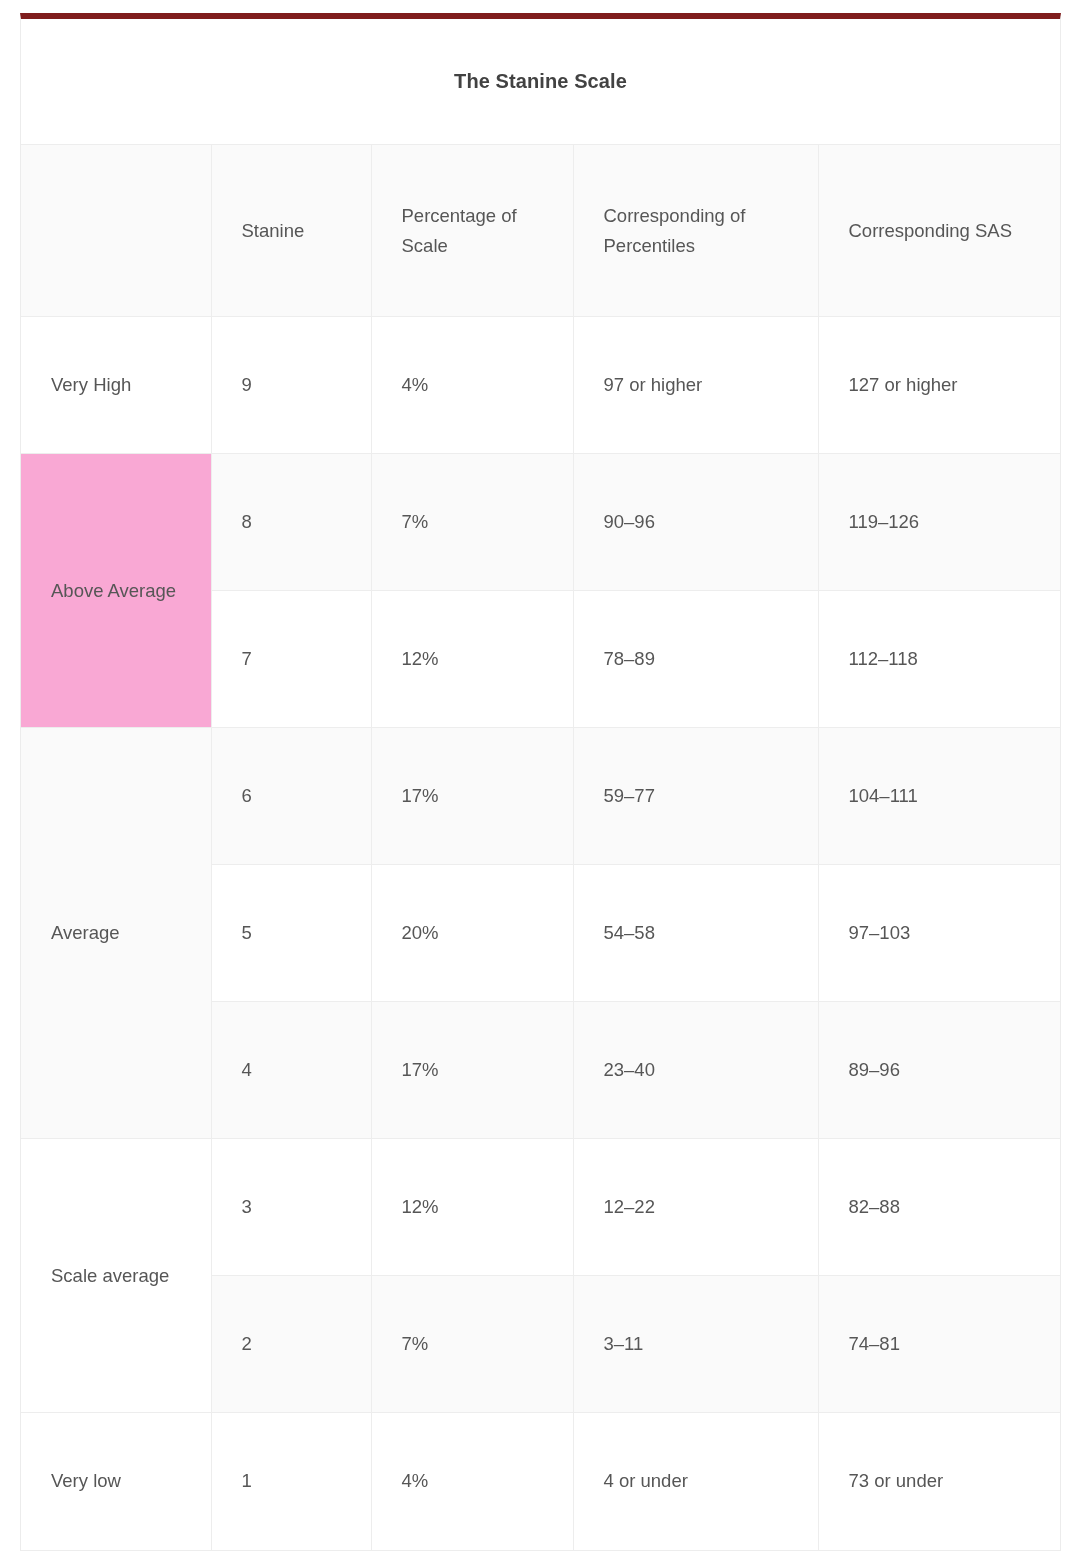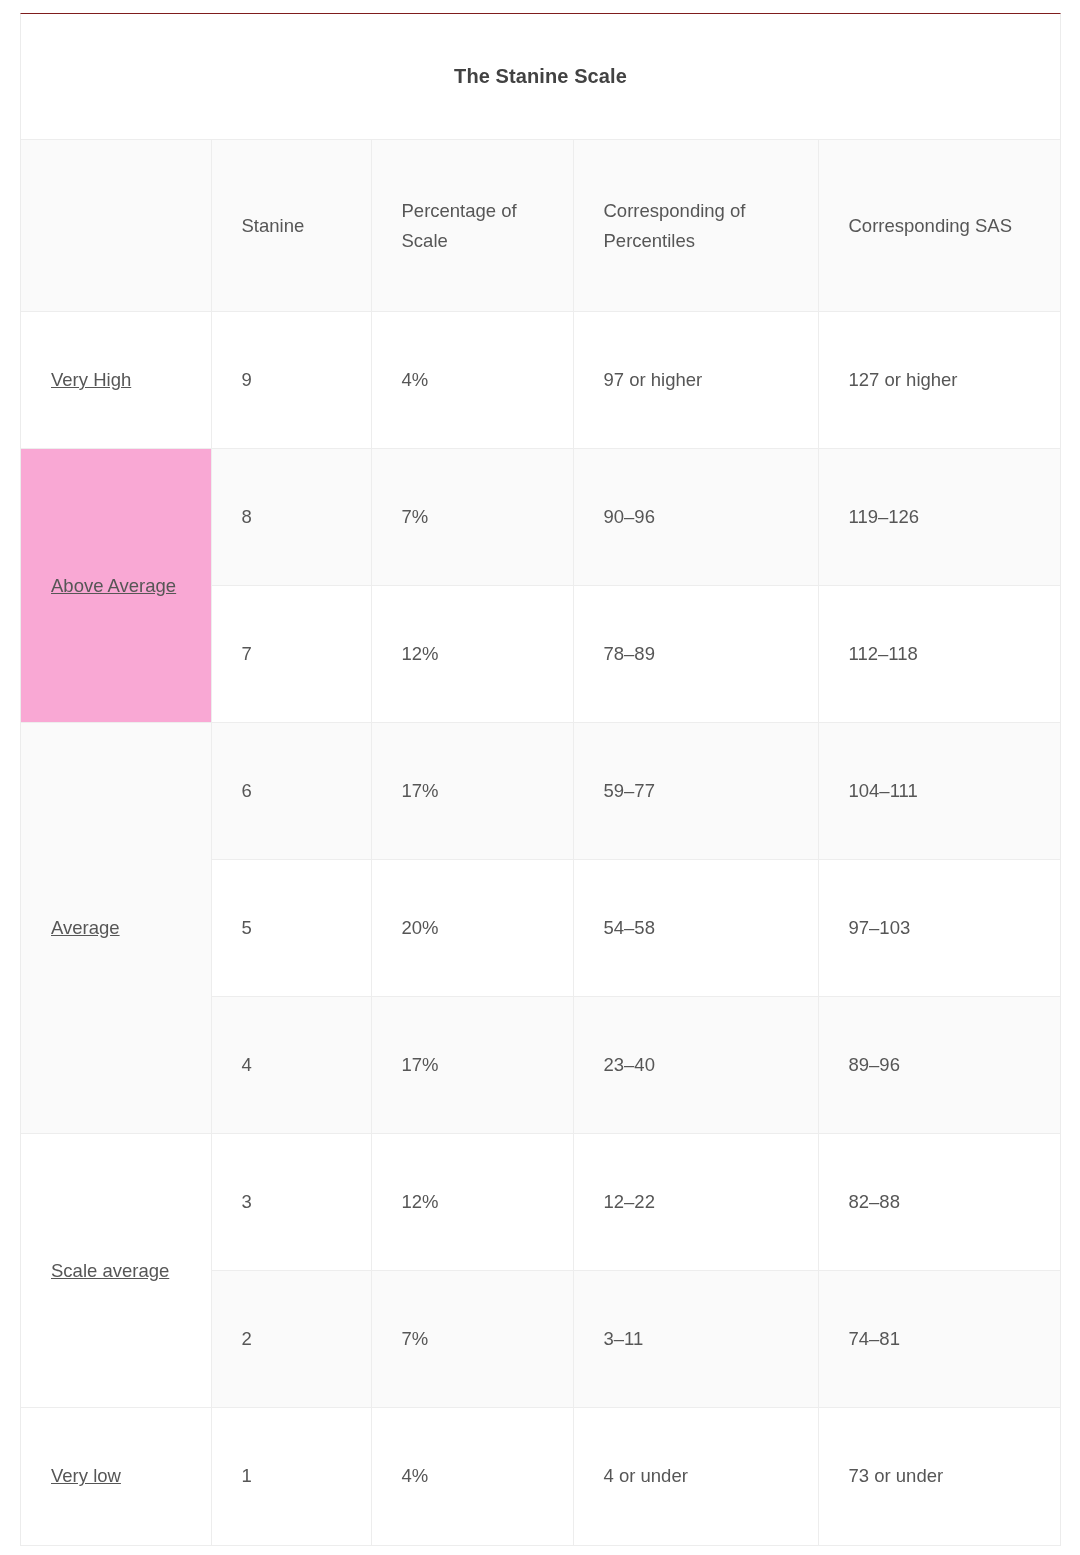--- a/index.html
+++ b/index.html
@@ -23,21 +23,21 @@
     box-sizing: border-box;
   }
 
   
   .card {
     position: absolute;
     left: 20px;
     top: 13px;
     width: 1041px;
     background: #ffffff;
-    border-top: 1px solid #7f1d1d;
+    border-top: 6px solid #7f1d1d;
     border-left: 1px solid #ececec;
     border-right: 1px solid #ececec;
     box-sizing: border-box;
   }
 
   
   .card-title {
     height: 125px;
     line-height: 125px;
     text-align: center;
@@ -92,21 +92,20 @@
   }
 
   
   tr.row-shade > td { background: #fafafa; }
   tr.row-plain > td { background: #ffffff; }
 
   
   td.group-label {
     background: #ffffff;
     vertical-align: middle;
-    text-decoration: underline;
   }
   td.group-label.shaded { background: #f9a8d4; }
 
   
   tr.h1 > td { height: 137px; }
   tr.h2 > td { height: 137px; }
 
   
   .card-bottom-rule {
     height: 1px;

